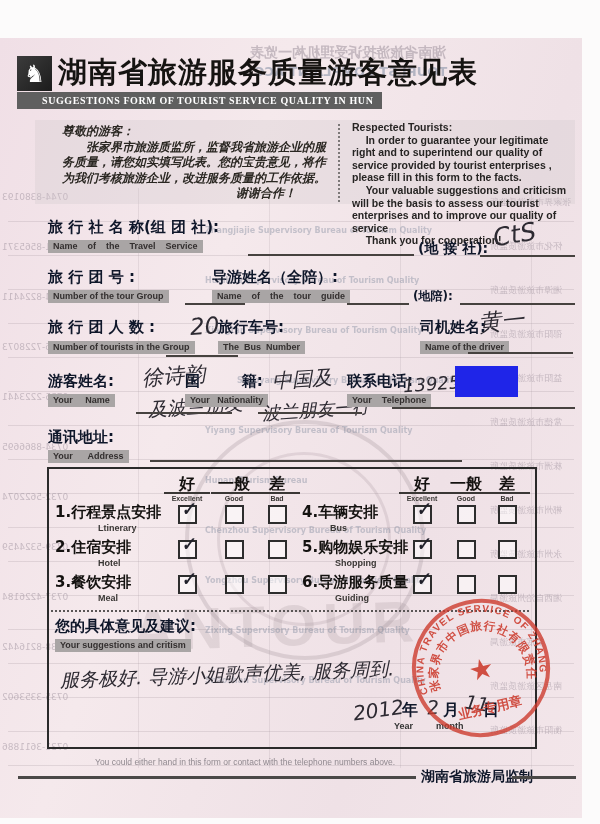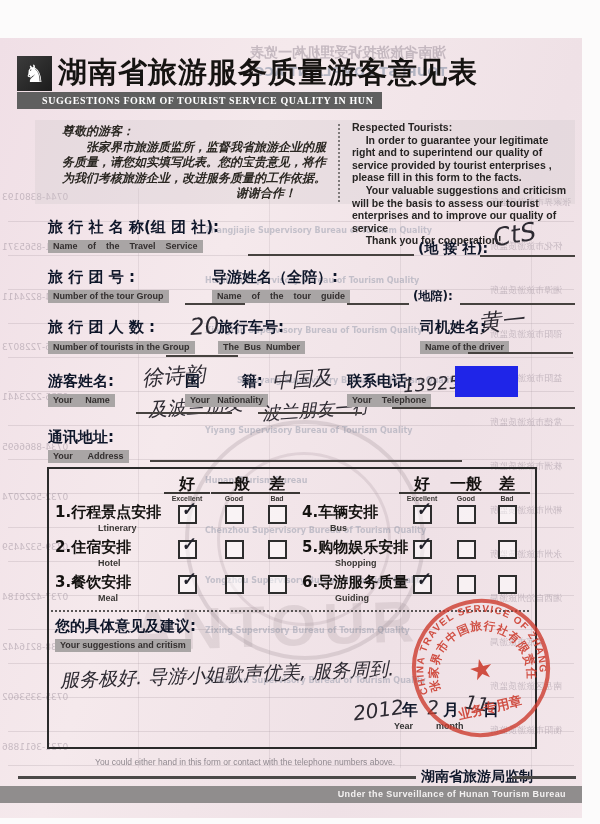--- a/index.html
+++ b/index.html
@@ -284,14 +284,13 @@
       <textPath href="#arcInner" startOffset="6%">张家界市中国旅行社有限责任公司</textPath>
     </text>
     <text x="77" y="88" text-anchor="middle" font-size="28" fill="#cc3a2c">★</text>
     <text x="77" y="122" text-anchor="middle" font-size="13" font-weight="bold" fill="#cc3a2c" font-family="DejaVu Sans,sans-serif">业务专用章</text>
   </svg>
 
   <div class="abs" style="left:95px;top:757px;font-size:8.5px;color:rgba(100,95,102,.7);">You could either hand in this form or contact with the telephone numbers above.</div>
   <div class="footer-line" style="left:18px;width:398px;"></div>
   <div class="cn" style="left:421px;top:768px;font-size:14px;">湖南省旅游局监制</div>
   <div class="footer-line" style="left:512px;width:64px;"></div>
-  <div class="graybar">Under the Surveillance of Hunan Tourism Bureau</div>
 </div>
 
 </body></html>

